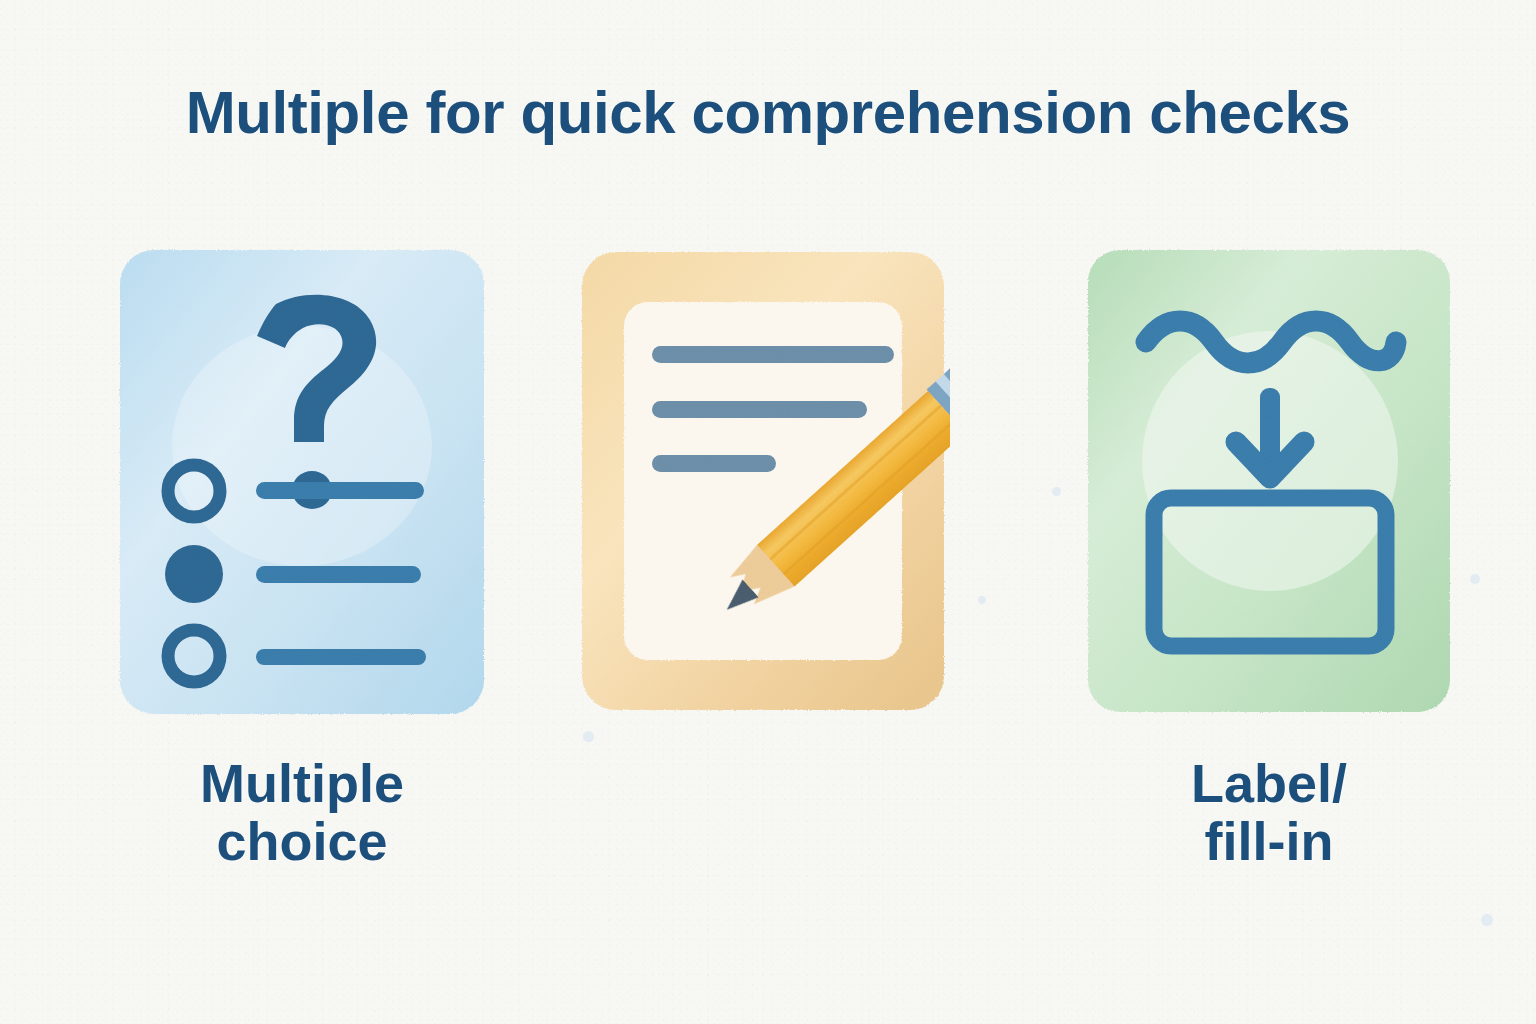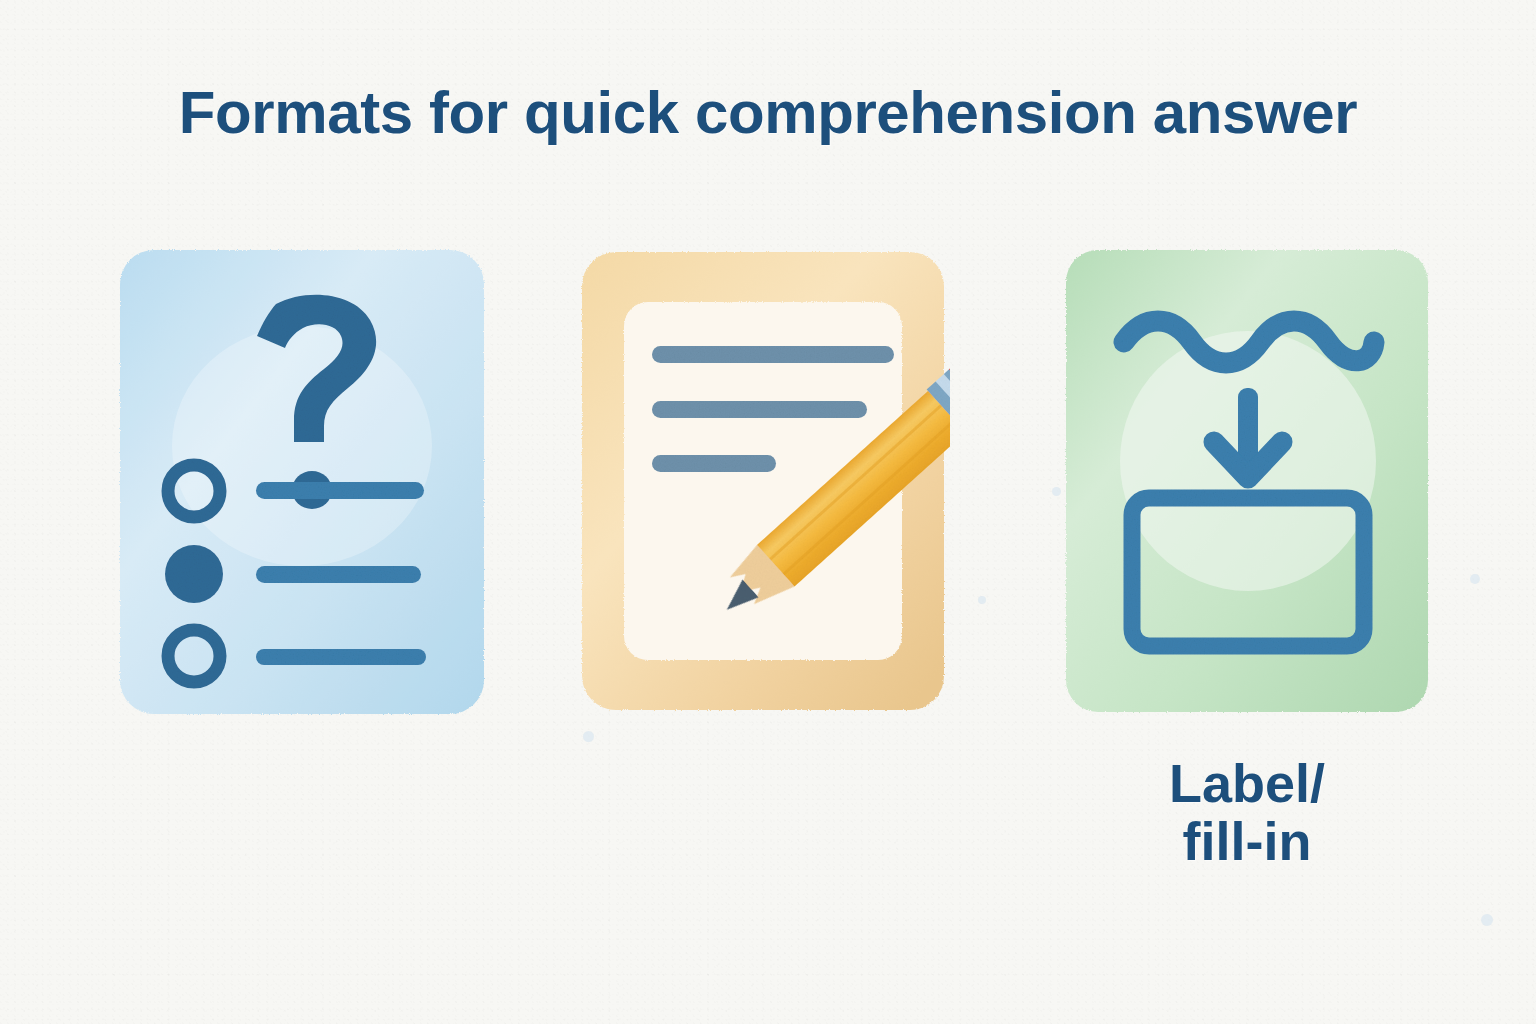--- a/index.html
+++ b/index.html
@@ -49,21 +49,21 @@
     color: #1d4f7c;
     text-shadow: 1px 1px 0 rgba(255,255,255,.65);
   }
 
   .card-col {
     position: absolute;
     top: 246px;
   }
   #col-1 { left: 116px; width: 372px; }
   #col-2 { left: 578px; width: 372px; }
-  #col-3 { left: 1062px; width: 370px; }
+  #col-3 { left: 1084px; width: 370px; }
 
   .card-art {
     display: block;
     width: 100%;
     height: 472px;
   }
 
   .card-label {
     margin-top: 36px;
     text-align: center;
@@ -91,21 +91,21 @@
 
   <div id="paper-texture"></div>
 
   <div class="speckle" style="left:452px; top:668px; width:9px; height:9px;"></div>
   <div class="speckle" style="left:583px; top:731px; width:11px; height:11px;"></div>
   <div class="speckle" style="left:978px; top:596px; width:8px; height:8px;"></div>
   <div class="speckle" style="left:1470px; top:574px; width:10px; height:10px;"></div>
   <div class="speckle" style="left:1481px; top:914px; width:12px; height:12px;"></div>
   <div class="speckle" style="left:1052px; top:487px; width:9px; height:9px;"></div>
 
-  <div id="title">Formats for quick comprehension answer</div>
+  <div id="title">Multiple for quick comprehension checks</div>
 
   <div class="card-col" id="col-1">
     <svg class="card-art" viewBox="0 0 372 472">
       <defs>
         <filter id="wc1" x="-15%" y="-15%" width="130%" height="130%">
           <feTurbulence type="fractalNoise" baseFrequency="0.9" numOctaves="3" seed="7" result="n"></feTurbulence>
           <feDisplacementMap in="SourceGraphic" in2="n" scale="2.6" xChannelSelector="R" yChannelSelector="G"></feDisplacementMap>
         </filter>
         <filter id="grain1" x="-10%" y="-10%" width="120%" height="120%">
           <feTurbulence type="fractalNoise" baseFrequency="0.75" numOctaves="4" seed="3" result="t"></feTurbulence>
@@ -149,20 +149,22 @@
         <circle cx="78" cy="245" r="26" fill="none" stroke="#2f6a96" stroke-width="13"></circle>
         <rect x="140" y="236" width="168" height="17" rx="8.5" fill="#3b7fae"></rect>
 
         <circle cx="78" cy="328" r="29" fill="#2f6a96"></circle>
         <rect x="140" y="320" width="165" height="17" rx="8.5" fill="#3b7fae"></rect>
 
         <circle cx="78" cy="410" r="26" fill="none" stroke="#2f6a96" stroke-width="13"></circle>
         <rect x="140" y="403" width="170" height="16" rx="8" fill="#3b7fae"></rect>
       </g>
     </svg>
+    <div class="card-label">Multiple
+choice</div>
   </div>
 
   <div class="card-col" id="col-2">
     <svg class="card-art" viewBox="0 0 372 472">
       <defs>
         <filter id="wc2" x="-15%" y="-15%" width="130%" height="130%">
           <feTurbulence type="fractalNoise" baseFrequency="0.85" numOctaves="3" seed="11" result="n2"></feTurbulence>
           <feDisplacementMap in="SourceGraphic" in2="n2" scale="2.8" xChannelSelector="R" yChannelSelector="G"></feDisplacementMap>
         </filter>
         <filter id="grain2" x="-10%" y="-10%" width="120%" height="120%">

